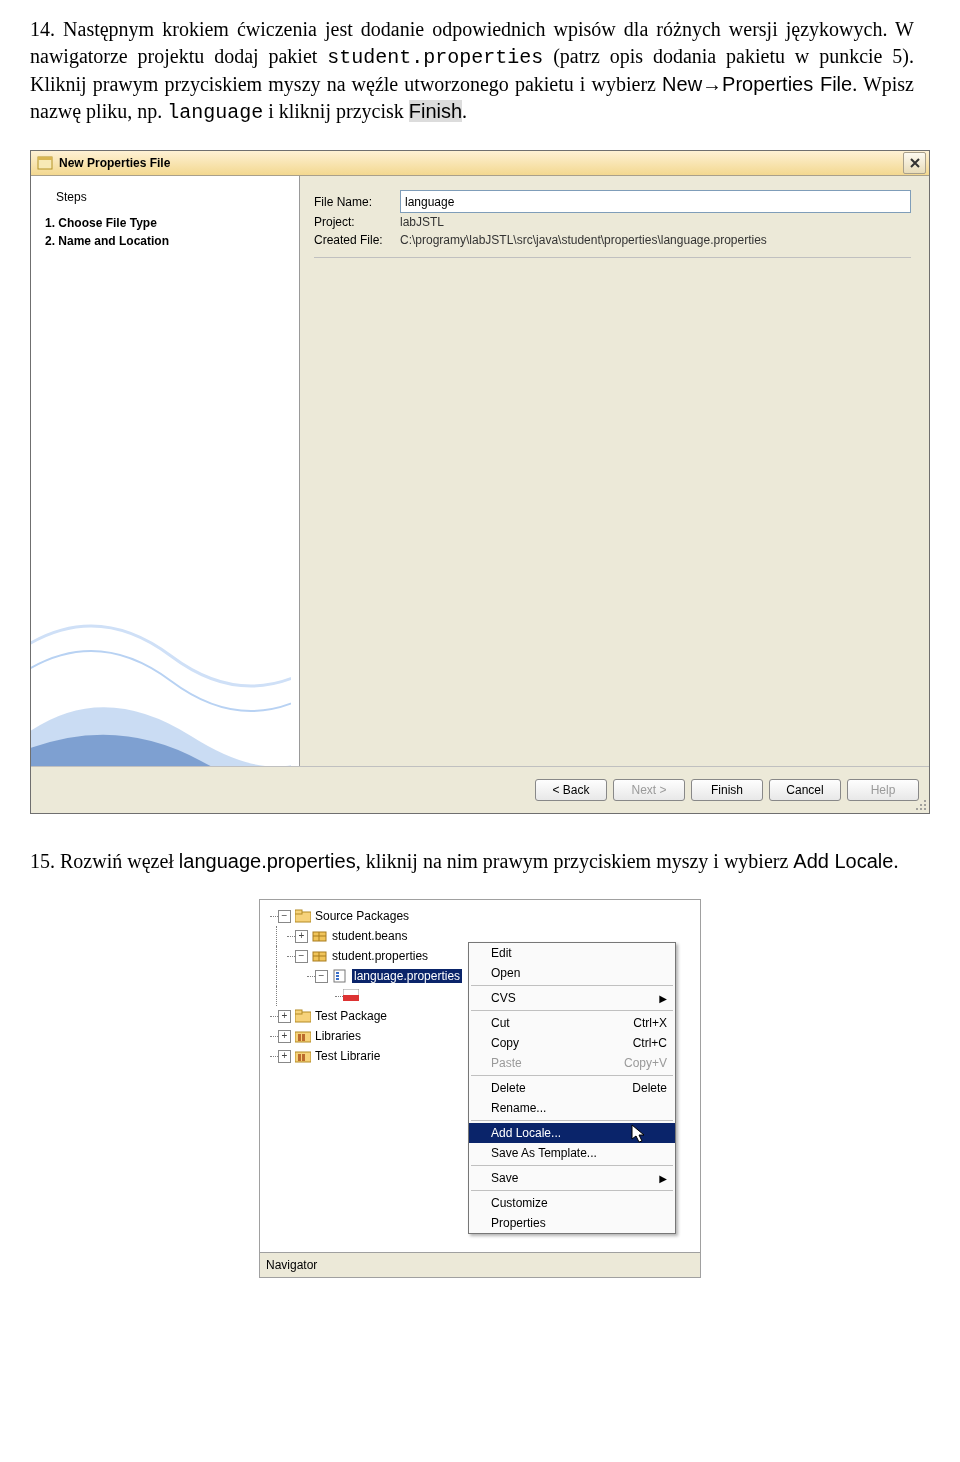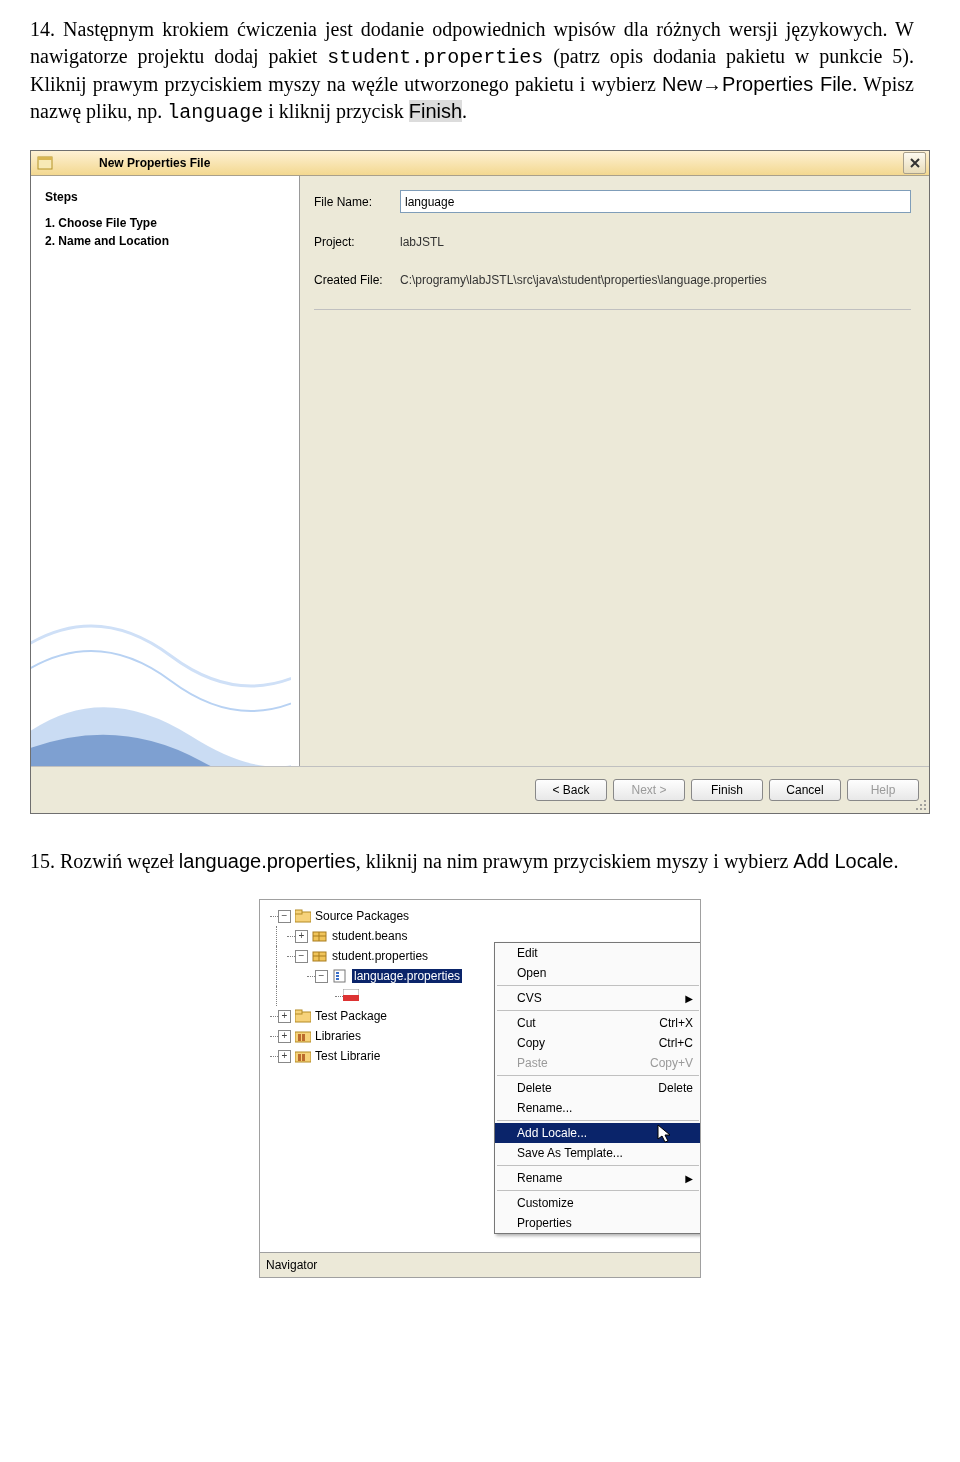--- a/index.html
+++ b/index.html
@@ -35,21 +35,20 @@
     background: #ece9d8;
     font-family: Tahoma, Arial, sans-serif;
     font-size: 12px;
   }
   .titlebar {
     height: 24px;
     background: linear-gradient(to bottom, #fef1d4, #f3d890);
     display: flex;
     align-items: center;
     border-bottom: 1px solid #a9a08b;
-    gap: 40px;
   }
   .titlebar .ticon {
     width: 16px; height: 16px;
     margin: 0 6px;
     display: inline-flex;
   }
   .titlebar .ttext {
     font-weight: bold;
     flex: 1;
   }
@@ -68,39 +67,39 @@
   }
   .steps-pane {
     width: 240px;
     background: #fff;
     border-right: 1px solid #999;
     padding: 14px 14px;
     position: relative;
     overflow: hidden;
   }
   .steps-title {
-    font-weight: bold;
+    font-weight: normal;
     margin-bottom: 12px;
+    margin-left: 11px;
   }
   .steps-list div {
     margin-bottom: 4px;
     font-weight: bold;
   }
   .form-pane {
     flex: 1;
     padding: 14px 18px 10px 14px;
   }
   .form-title {
     font-weight: bold;
     margin-bottom: 20px;
   }
   .form-row {
     display: flex;
     align-items: center;
-    margin-bottom: 20px;
   }
   .form-row label {
     width: 86px;
   }
   .ro-field {
     flex: 1;
     color: #333;
     padding: 2px 0;
   }
   .txt-input {
@@ -204,21 +203,21 @@
     border-left: 1px dotted #808080;
     display:inline-block;
   }
   .dotline-h {
     border-top: 1px dotted #808080;
     display:inline-block;
   }
   .spacer { display:inline-block; }
   .context-menu {
     position: absolute;
-    left: 234px; top: 42px;
+    left: 208px; top: 42px;
     width: 206px;
     background: #fafafa;
     border: 1px solid #777;
     box-shadow: 2px 2px 3px rgba(0,0,0,0.3);
   }
   .cm-row {
     height: 20px;
     display: flex;
     align-items: center;
     padding: 0 8px 0 22px;
@@ -488,21 +487,21 @@
         <span>Add Locale...</span>
         <svg class="cursor" style="right:28px; top:1px;" viewBox="0 0 16 20">
           <path d="M1 1 L1 15 L5 12 L8 18 L11 17 L8 11 L13 11 Z" fill="#fff" stroke="#000"></path>
         </svg>
       </div>
       <div class="cm-row">
           <span>Save As Template...</span>
         </div>
       <div class="cm-sep"></div>
       <div class="cm-row">
-          <span>Rename</span>
+          <span>Save</span>
           <span class="submenu-arrow">▶</span>
         </div>
       <div class="cm-sep"></div>
       <div class="cm-row">
           <span>Customize</span>
         </div>
       <div class="cm-row">
           <span>Properties</span>
         </div>
     </div>

